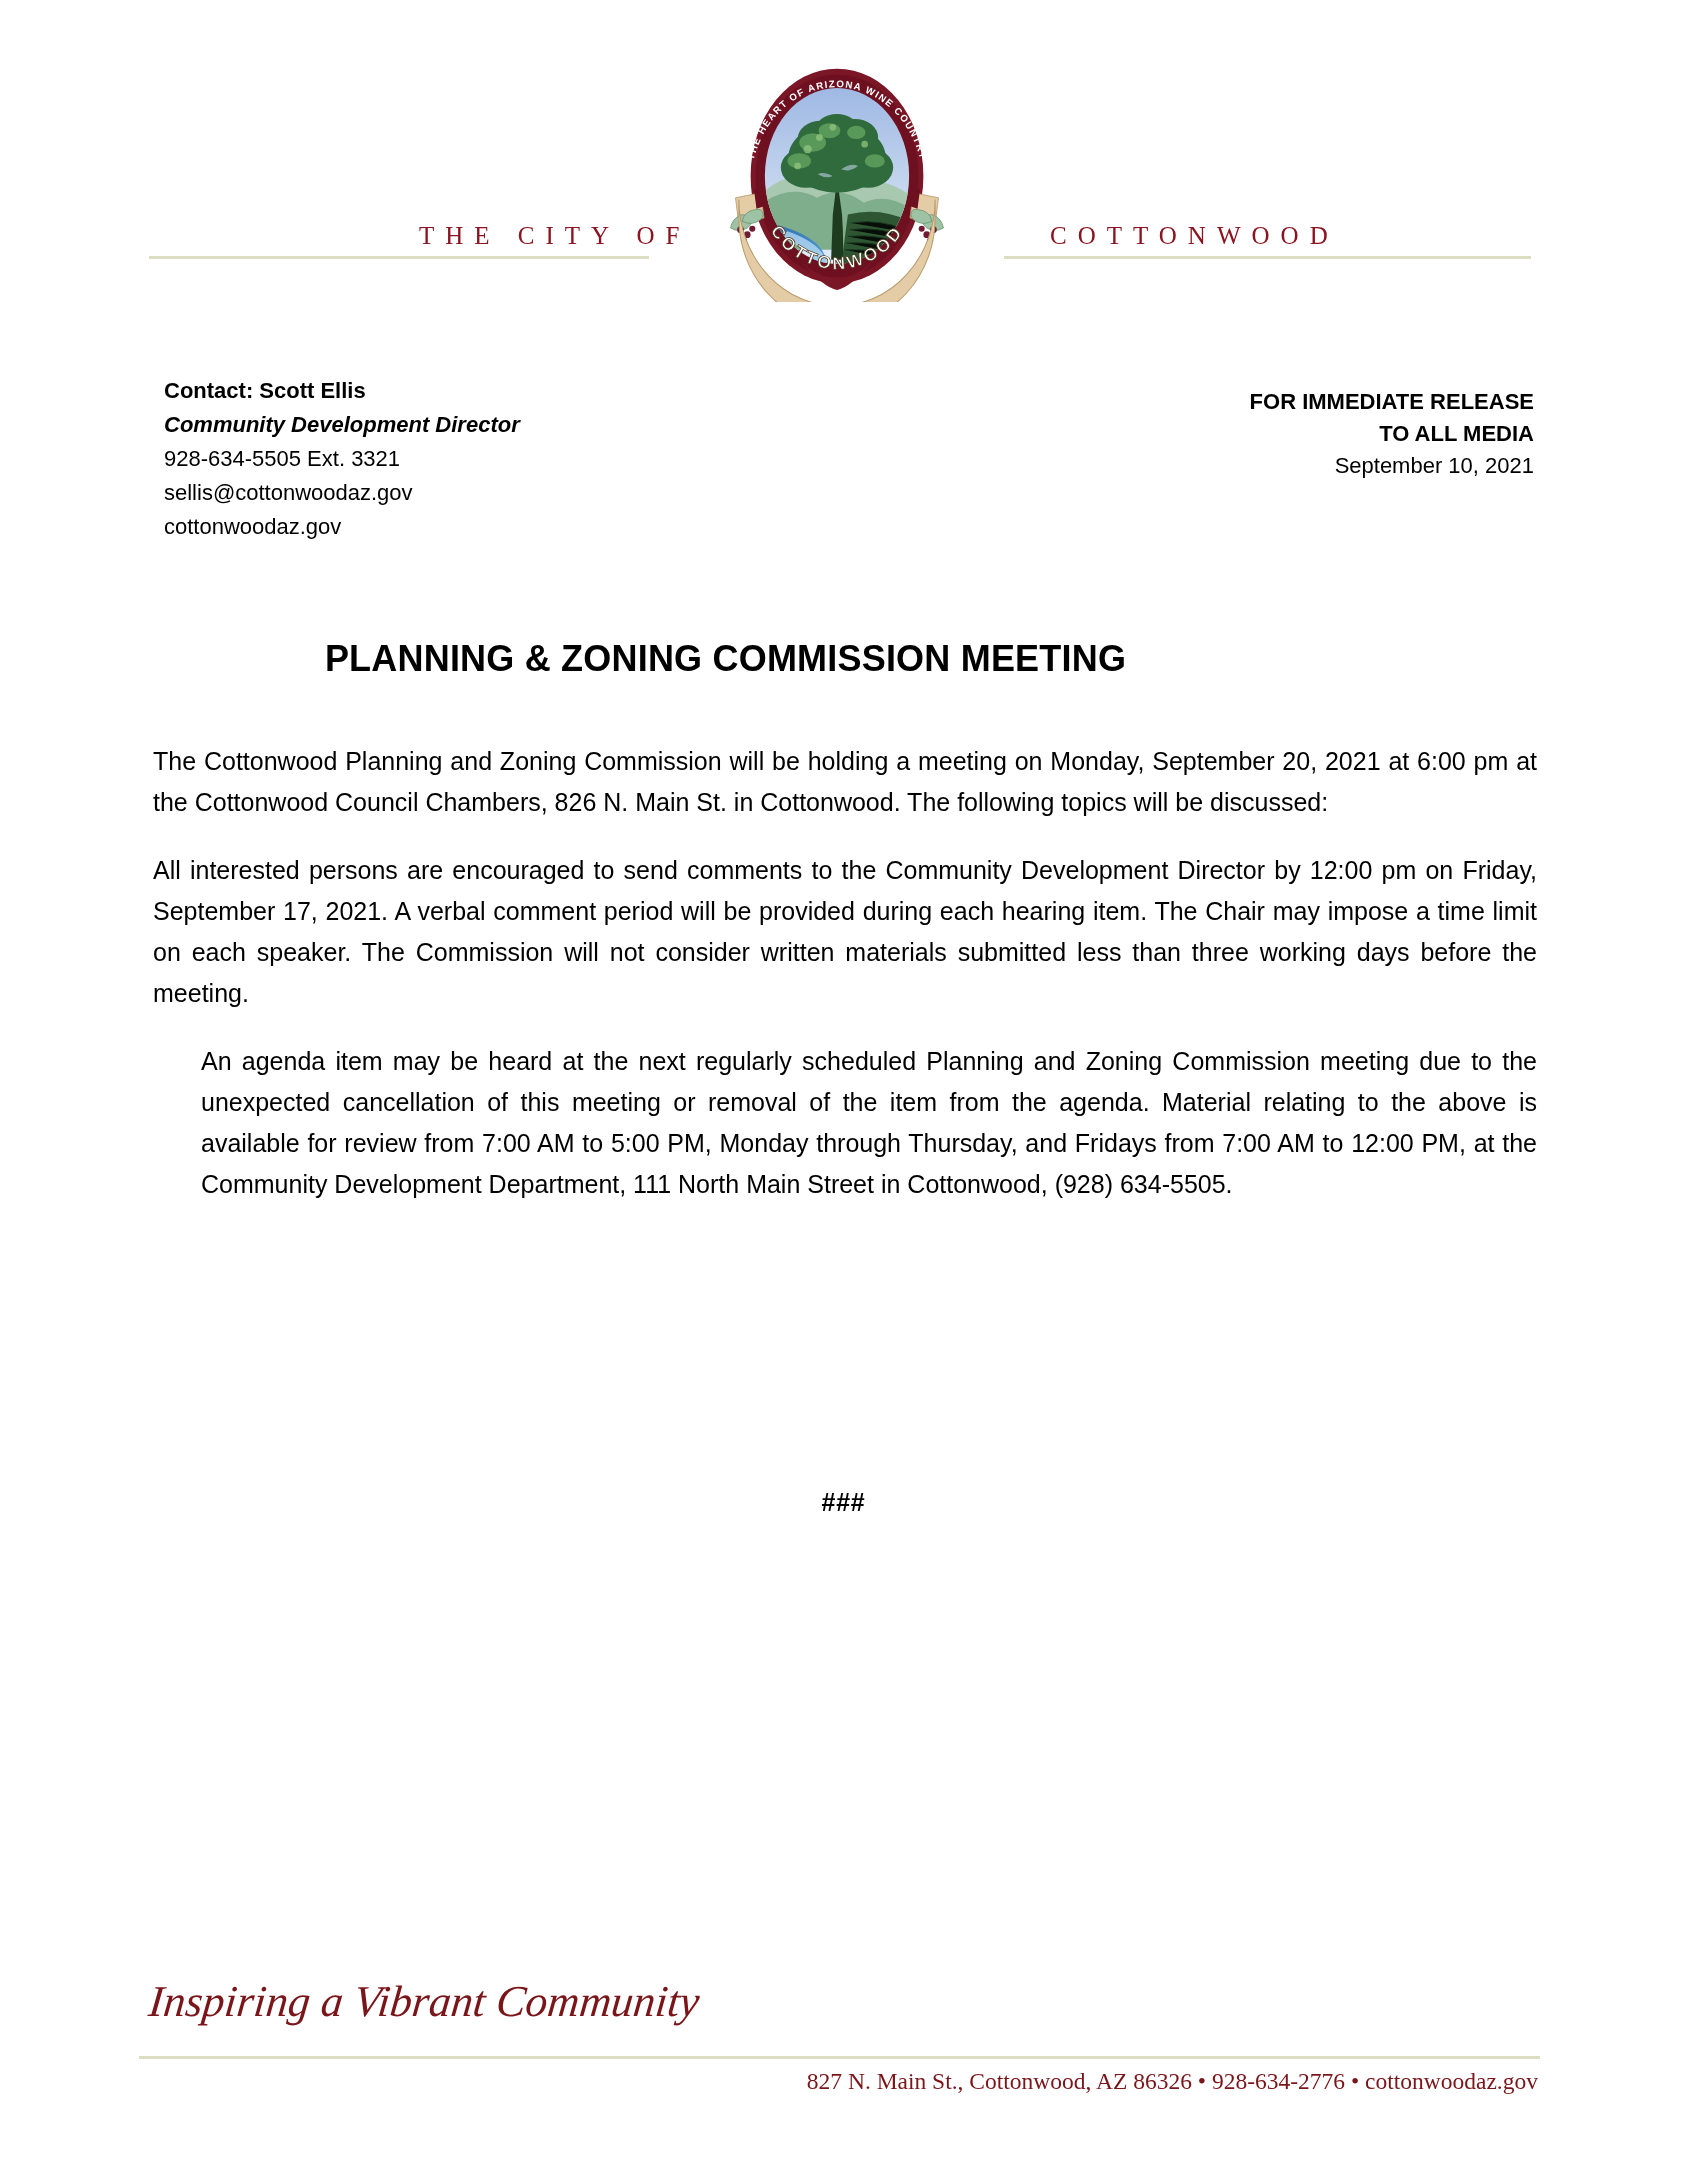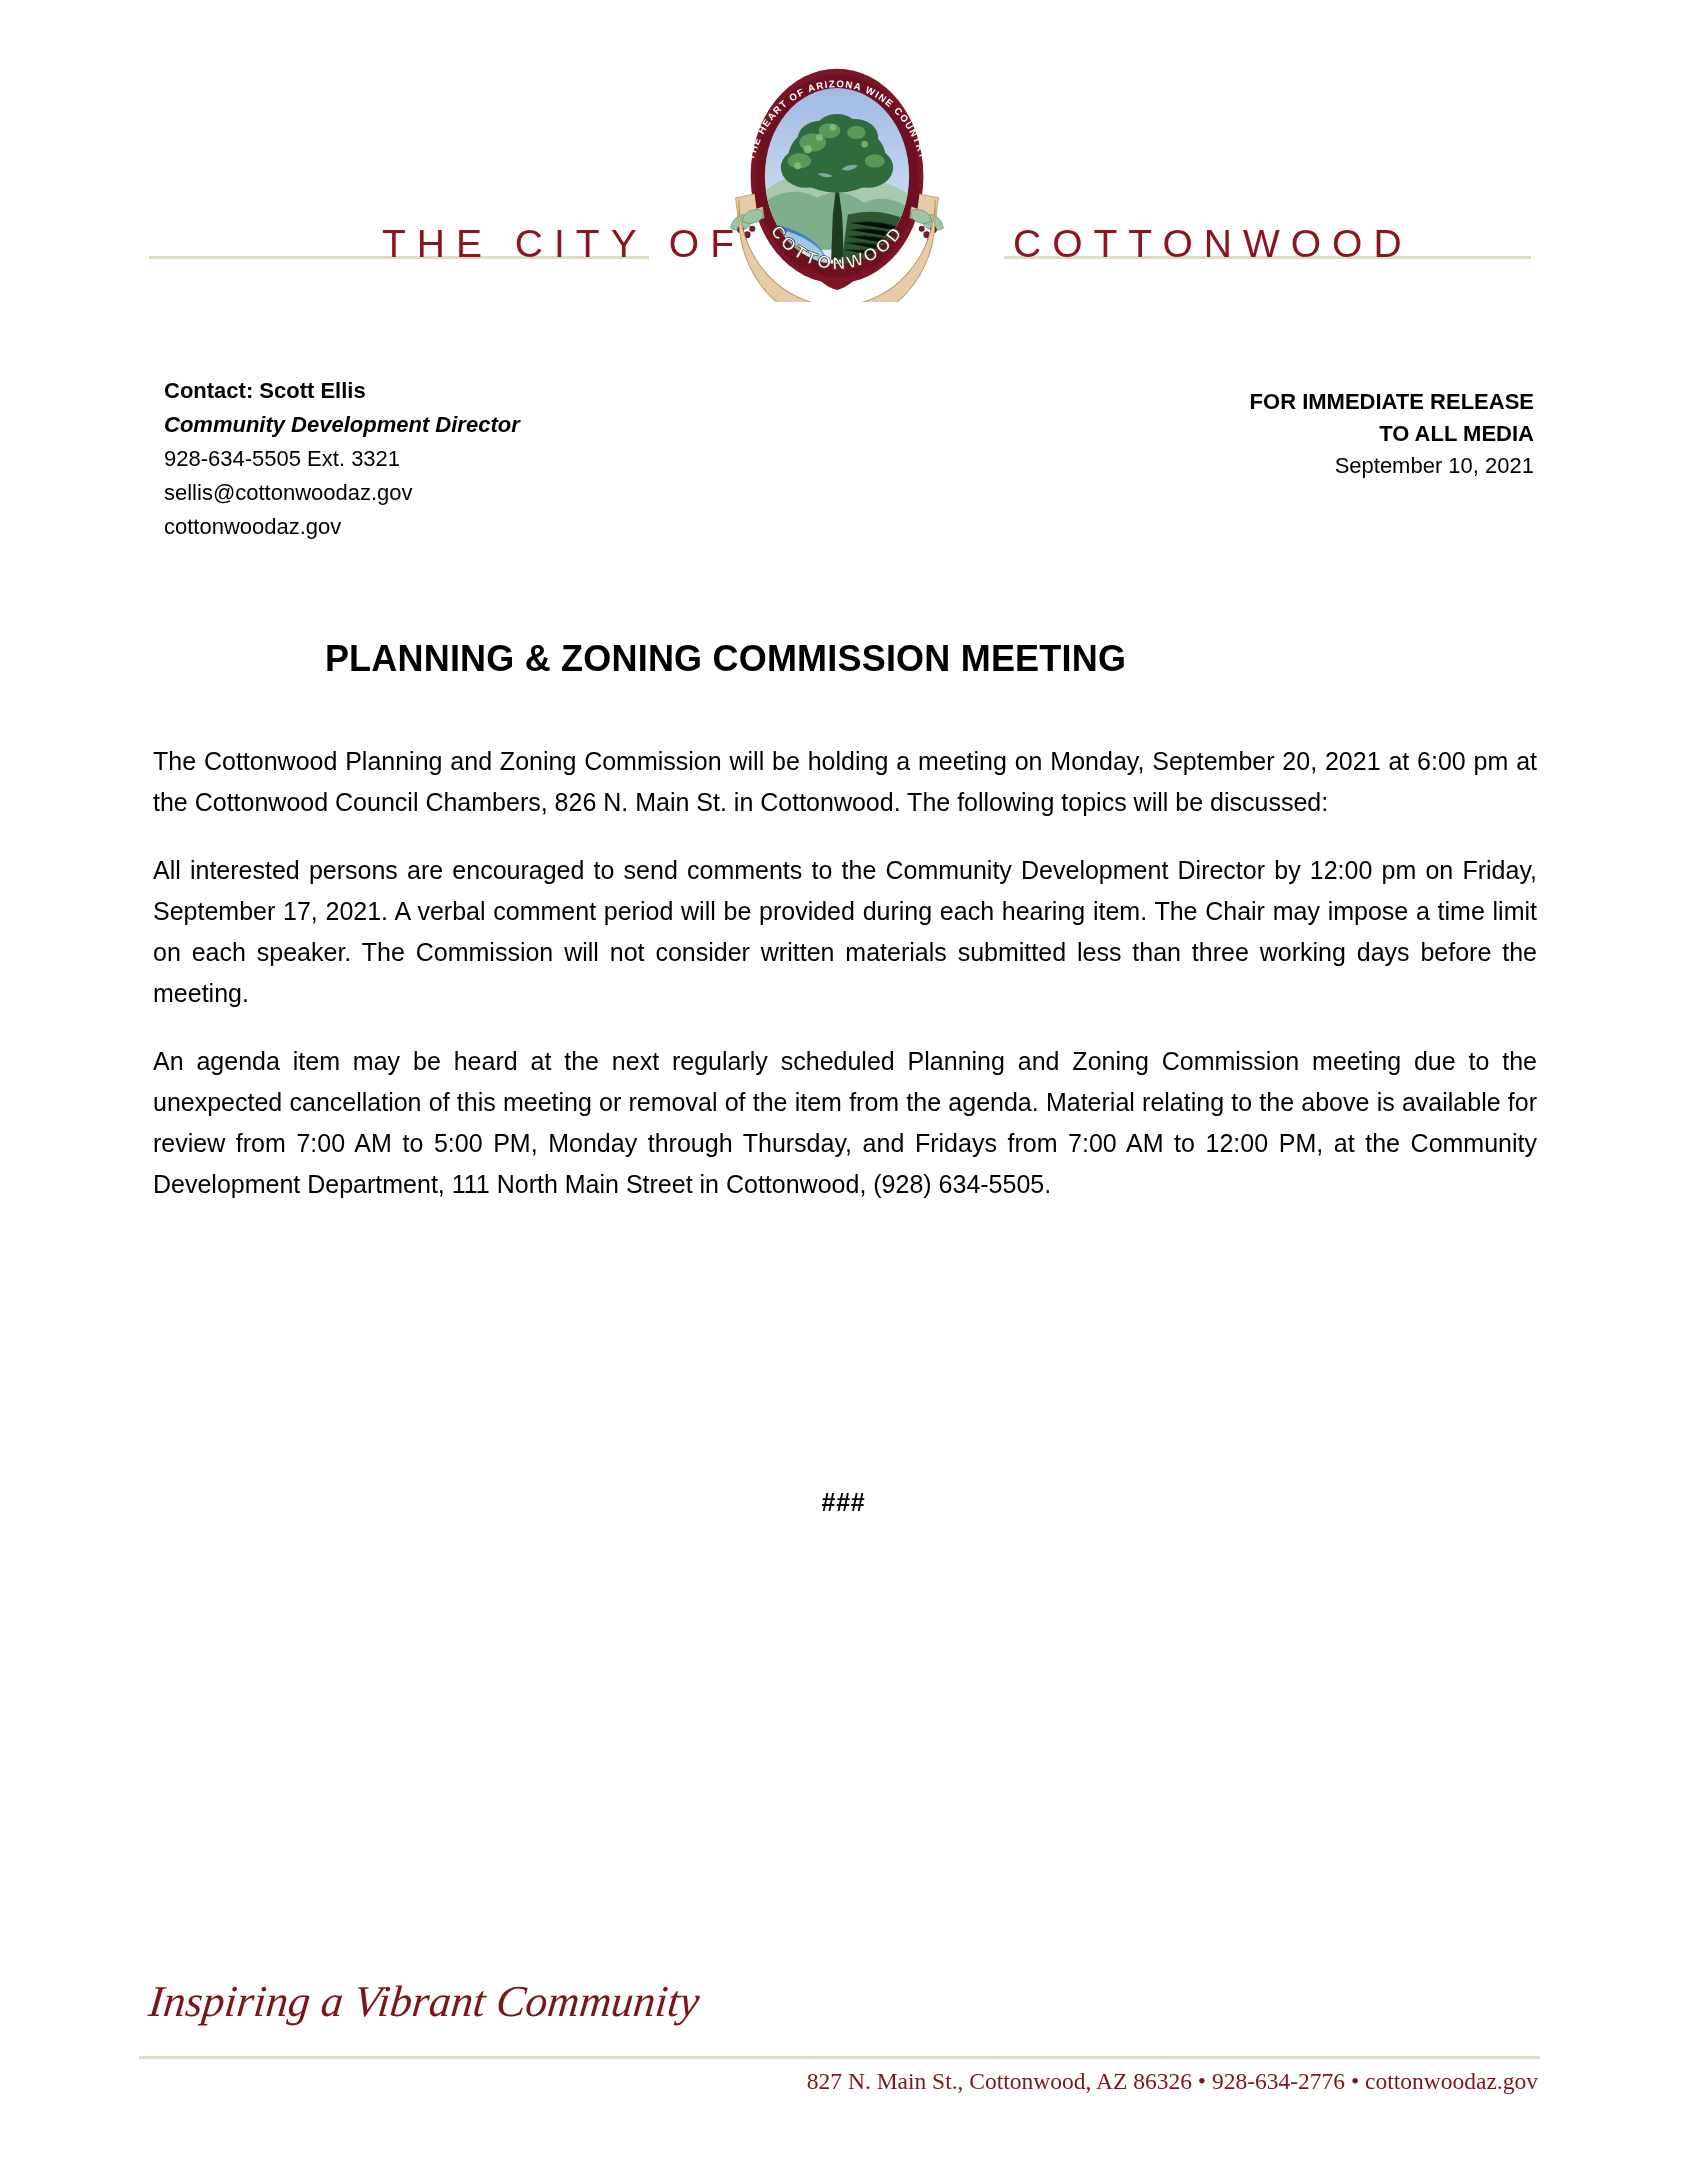--- a/index.html
+++ b/index.html
@@ -36,26 +36,27 @@
     top: 206px;
     height: 2.5px;
     background: #ddddc2;
   }
   .mast-rule.left  { left: 149px;  width: 500px; }
   .mast-rule.right { left: 1004px; width: 527px; }
 
   .mast-word {
     position: absolute;
     top: 172px;
-    font-family: Liberation Sans, sans-serif;
-    font-size: 39px;
+    font-family: Liberation Serif, serif;
+    font-size: 25px;
     letter-spacing: 11px;
     color: #8B1420;
     font-weight: 400;
     white-space: nowrap;
+    margin-left: 37px;
   }
   .mast-word.left  { left: 382px; }
   .mast-word.right { left: 1013px; }
 
   
   .seal {
     position: absolute;
     left: 707px;
     top: 0px;
     width: 260px;
@@ -108,21 +109,21 @@
     top: 741px;
     width: 1384px;
     font-size: 25px;
     line-height: 41px;
     text-align: justify;
     text-justify: inter-word;
   }
   .body-copy p {
     margin: 0 0 27px 0;
   }
-  .body-copy p:last-child { margin-bottom: 0; }
+  .body-copy p:last-child { margin-bottom: 0; margin-left: 48px; }
 
   .endmark {
     position: absolute;
     left: 0;
     top: 1488px;
     width: 1687px;
     text-align: center;
     font-size: 25px;
     font-weight: bold;
     letter-spacing: 0.8px;

